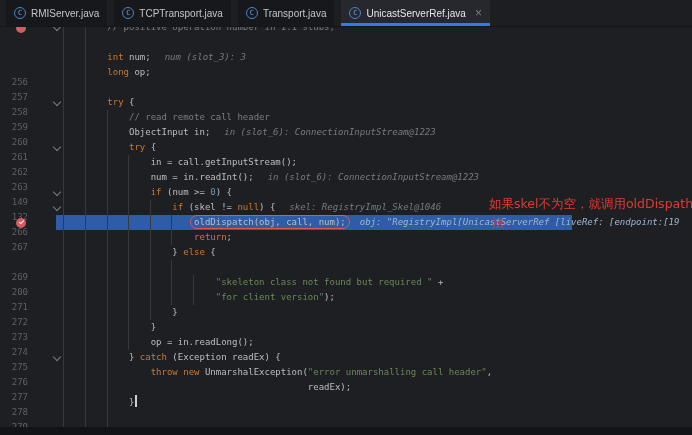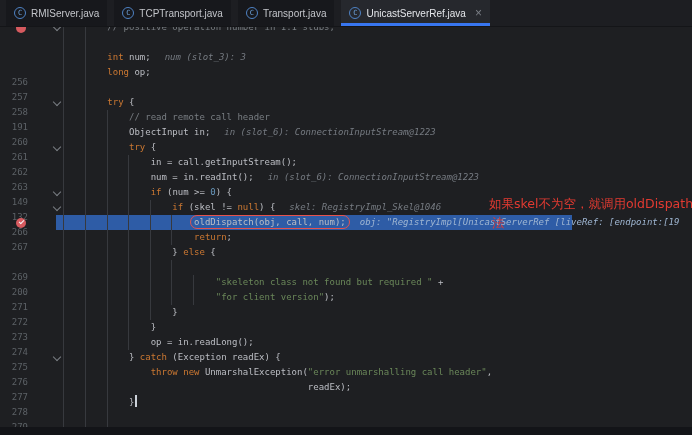--- a/index.html
+++ b/index.html
@@ -87,21 +87,21 @@
         </div>
         <div class="row">
           <span class="lnum">257</span>
           <span class="code"><span class="tk-kw">        int</span><span class="tk-pln"> num;</span><span class="hint">num (slot_3): 3</span></span>
         </div>
         <div class="row">
           <span class="lnum">258</span>
           <span class="code"><span class="tk-kw">        long</span><span class="tk-pln"> op;</span></span>
         </div>
         <div class="row">
-          <span class="lnum">191</span>
+          <span class="lnum">259</span>
           <span class="code"></span>
         </div>
         <div class="row">
           <span class="lnum">260</span>
           <span class="fold"></span>
           <span class="code"><span class="tk-kw">        try</span><span class="tk-pln"> {</span></span>
         </div>
         <div class="row">
           <span class="lnum">261</span>
           <span class="code"><span class="tk-com">            // read remote call header</span></span>

